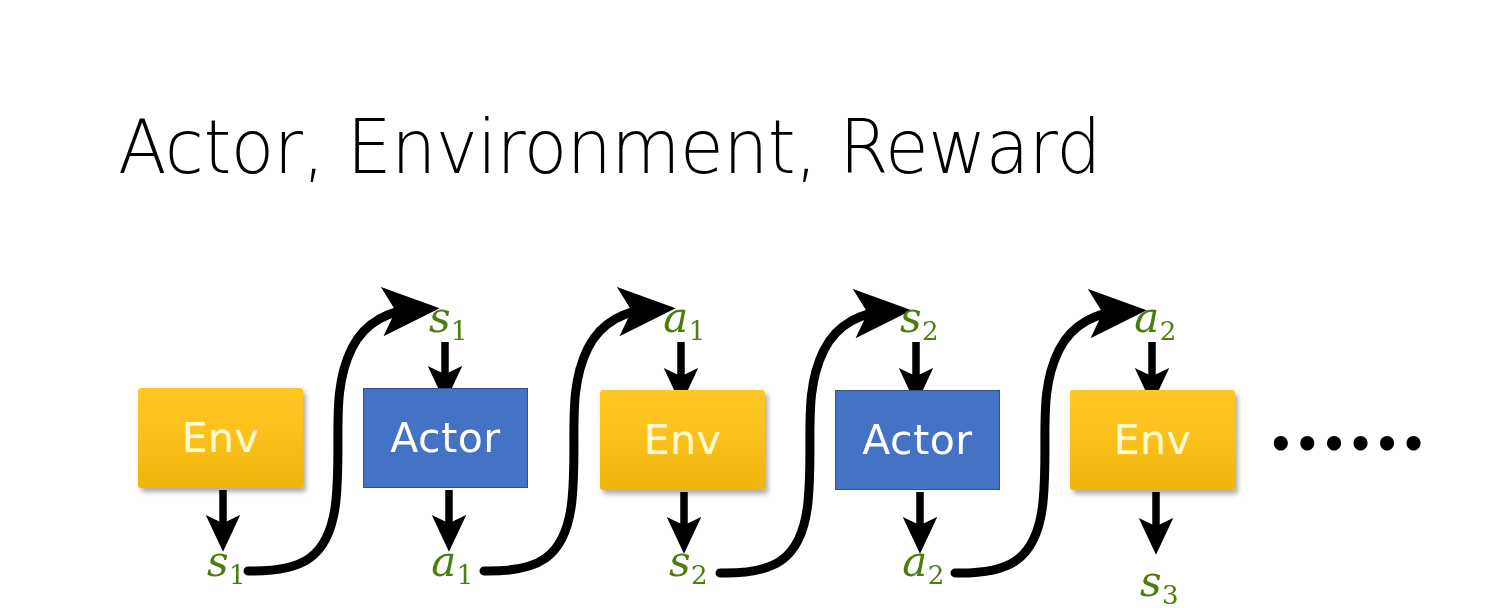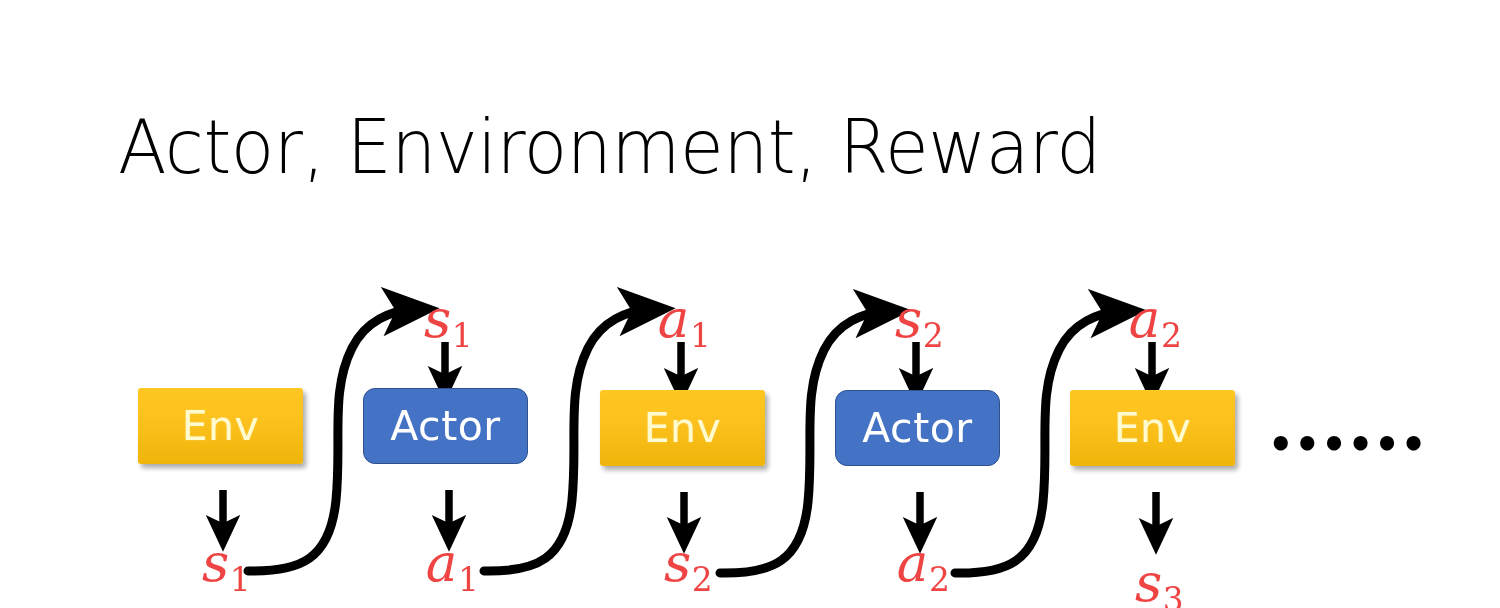--- a/index.html
+++ b/index.html
@@ -54,21 +54,21 @@
     left: 0; top: 0;
     width: 1500px;
     height: 608px;
     pointer-events: none;
   }
 
   
   .node {
     position: absolute;
     width: 165px;
-    height: 76px;
+    height: 100px;
     display: flex;
     align-items: center;
     justify-content: center;
     box-sizing: border-box;
   }
   .node .node-label {
     font-family: "DejaVu Sans", "Liberation Sans", sans-serif;
     font-size: 41px;
     font-weight: 400;
     line-height: 1;
@@ -80,33 +80,33 @@
     border-radius: 3px;
     box-shadow: 3px 4px 5px rgba(0,0,0,0.33);
   }
   .node.env .node-label {
     color: #FFFBCF;
     text-shadow: 0 0 2px rgba(255,255,220,0.35);
   }
   .node.actor {
     background: #4472C4;
     border: 1.6px solid #2F528F;
-    border-radius: 12px;
+    border-radius: 0px;
   }
   .node.actor .node-label {
     color: #FFFFFF;
   }
 
   
   .mathlabel {
     position: absolute;
     font-family: "DejaVu Serif", "Liberation Serif", serif;
     font-style: italic;
-    font-size: 53px;
-    color: #ef4444;
+    font-size: 42px;
+    color: #4d7c0f;
     white-space: nowrap;
     line-height: 1;
     transform: translate(-50%, -50%);
   }
   .mathlabel sub {
     font-style: normal;
     font-size: 0.62em;
     vertical-align: baseline;
     position: relative;
     top: 0.30em;

